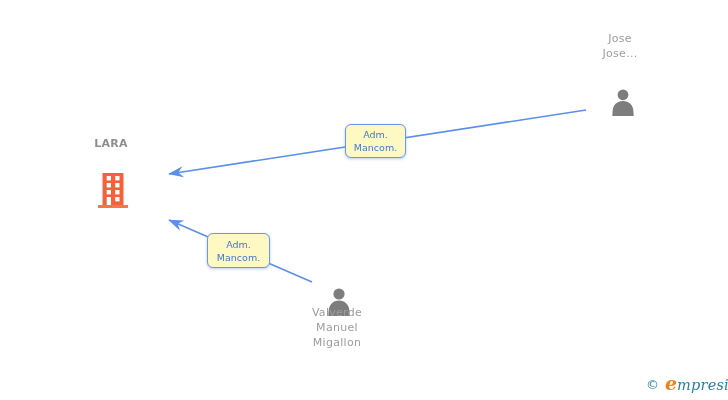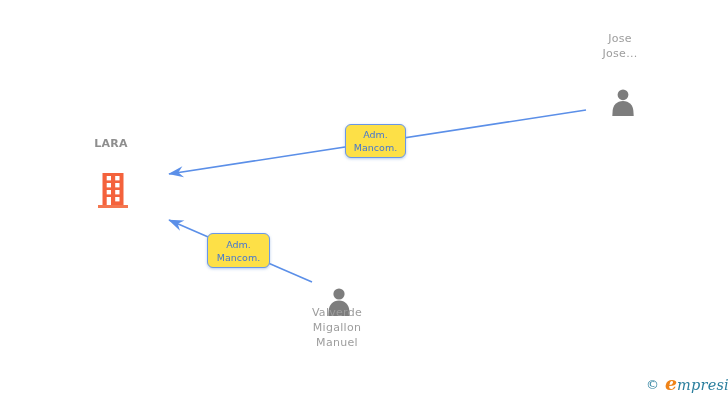--- a/index.html
+++ b/index.html
@@ -38,21 +38,21 @@
     font-size: 11px;
     line-height: 15px;
   }
 
   .icon-box { position: absolute; }
 
   
   .edge-label {
     position: absolute;
     box-sizing: border-box;
-    background: #fde047;
+    background: #fef9c3;
     border: 1.5px solid #6a97e8;
     border-radius: 6px;
     box-shadow: 0 1px 3px rgba(120,160,220,0.55);
     color: #4677cf;
     font-size: 9.5px;
     line-height: 13px;
     text-align: center;
     display: flex;
     flex-direction: column;
     justify-content: center;
@@ -146,22 +146,22 @@
     <div class="icon-box" style="left:324px; top:288px; width:30px; height:28px;">
       <svg width="30" height="28" viewBox="0 0 30 28">
         <g fill="#7d7d7d">
           <circle cx="15" cy="6" r="5.6"></circle>
           <path d="M15,12.4 C8.8,12.4 5,16.7 4.6,22.7 L4.3,28 L25.7,28 L25.4,22.7 C25,16.7 21.2,12.4 15,12.4 Z"></path>
         </g>
       </svg>
     </div>
     <div class="node-label person-label" style="left:257px; top:305px; width:160px; position:absolute;">
       <div>Valverde</div>
+      <div>Manuel</div>
       <div>Migallon</div>
-      <div>Manuel</div>
     </div>
   </div>
 
   <div class="edge-label" style="left:345px; top:124px; width:61px; height:34px;">
     <div>Adm.</div>
     <div>Mancom.</div>
   </div>
 
   <div class="edge-label" style="left:207px; top:233px; width:63px; height:35px;">
     <div>Adm.</div>

